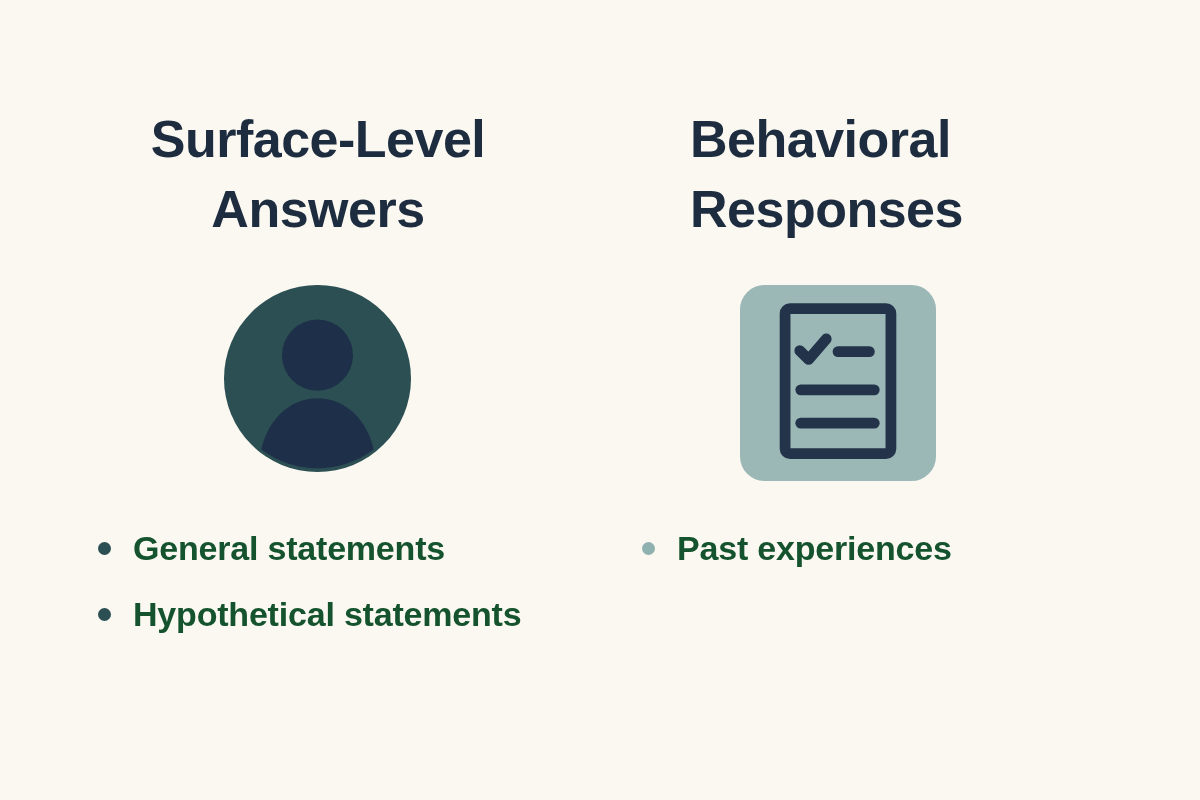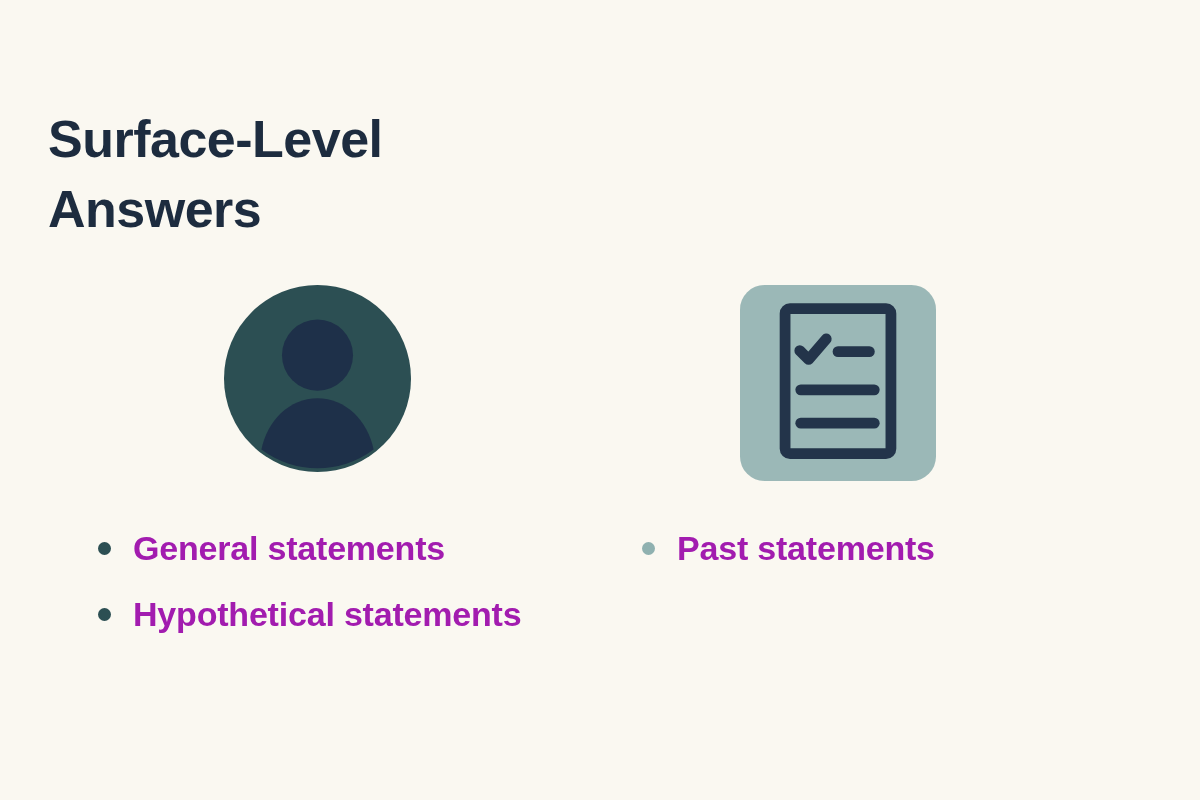--- a/index.html
+++ b/index.html
@@ -41,22 +41,23 @@
     top: 104px;
     margin: 0;
     font-size: 52px;
     line-height: 70px;
     font-weight: 700;
     letter-spacing: -0.5px;
     color: #1d2c3f;
     white-space: pre-line;
   }
   .col-left .heading {
-    left: 48px;
+    left: 68px;
     width: 500px;
+    text-align: center;
   }
   .col-right .heading {
     left: 90px;
     width: 470px;
     text-align: left;
   }
 
   
   .icon-wrap {
     position: absolute;
@@ -101,21 +102,21 @@
     margin-right: 22px;
   }
   .dot-dark { background: #2c4f53; }
   .dot-light { background: #8fb1b0; }
 
   .bullet-text {
     font-size: 34px;
     line-height: 40px;
     font-weight: 600;
     letter-spacing: -0.2px;
-    color: #a21caf;
+    color: #14532d;
     white-space: nowrap;
   }
 </style>
 </head>
 <body>
 
 <div class="board">
 
   <div class="column col-left">
 
@@ -137,33 +138,35 @@
       </li>
       <li class="bullet-row">
         <span class="bullet-dot dot-dark"></span>
         <span class="bullet-text">Hypothetical statements</span>
       </li>
     </ul>
   </div>
 
   <div class="column col-right">
 
+    <h2 class="heading">Behavioral
+Responses</h2>
 
     <div class="icon-wrap">
       <svg class="doc-icon" viewBox="0 0 200 200">
         <rect x="0" y="0" width="200" height="200" rx="25" ry="25" fill="#9bb8b7"></rect>
         <rect x="46" y="46" width="108" height="148" rx="5" ry="5" fill="none" stroke="#23344a" stroke-width="11" transform="translate(0,-22)"></rect>
         <path d="M61 67 L70 76 L88 55" fill="none" stroke="#23344a" stroke-width="11" stroke-linecap="round" stroke-linejoin="round"></path>
         <line x1="100" y1="68" x2="132" y2="68" stroke="#23344a" stroke-width="11" stroke-linecap="round"></line>
         <line x1="62" y1="107" x2="137" y2="107" stroke="#23344a" stroke-width="11" stroke-linecap="round"></line>
         <line x1="62" y1="141" x2="137" y2="141" stroke="#23344a" stroke-width="11" stroke-linecap="round"></line>
       </svg>
     </div>
 
     <ul class="bullets">
       <li class="bullet-row">
         <span class="bullet-dot dot-light"></span>
-        <span class="bullet-text">Past statements</span>
+        <span class="bullet-text">Past experiences</span>
       </li>
     </ul>
   </div>
 
 </div>
 
 </body></html>

